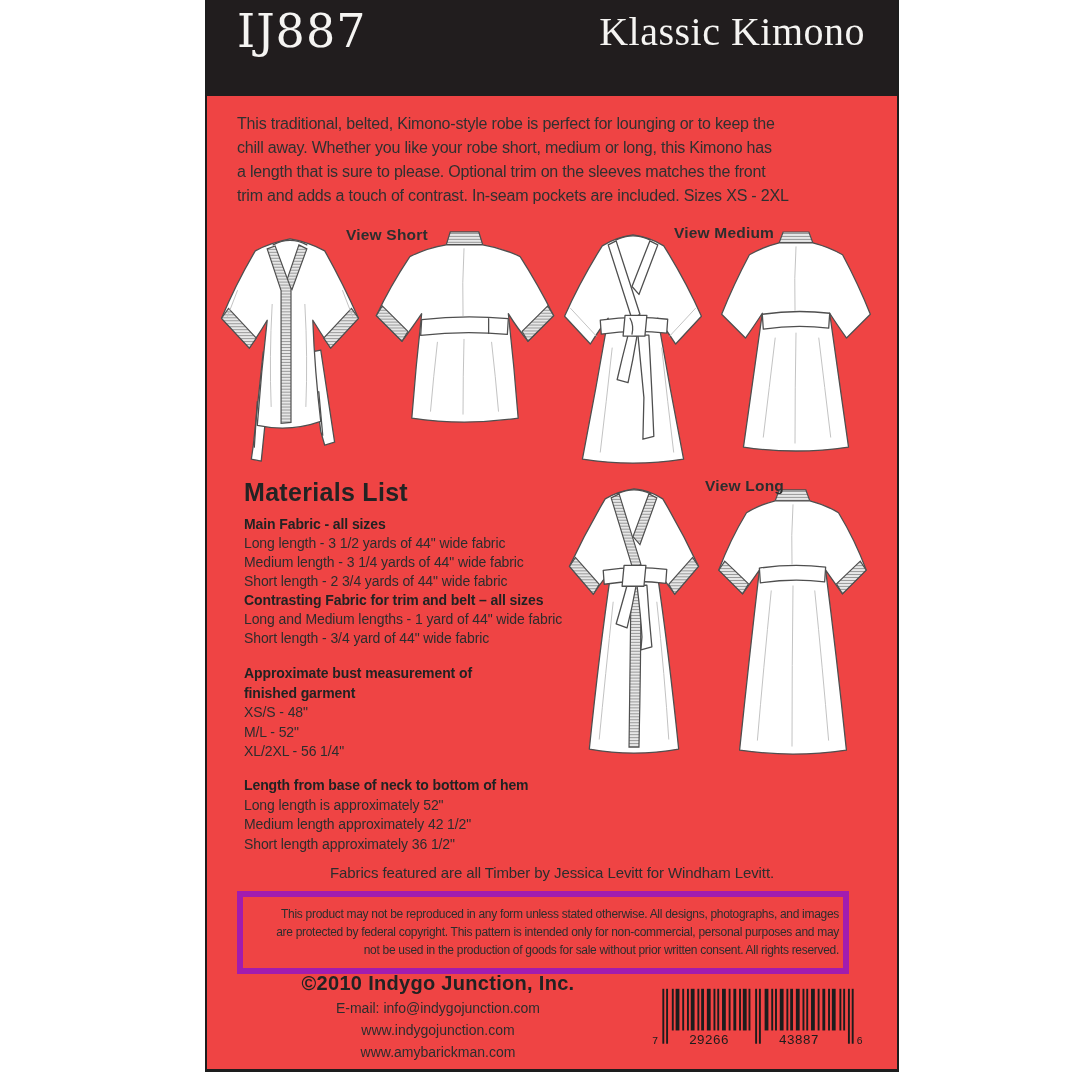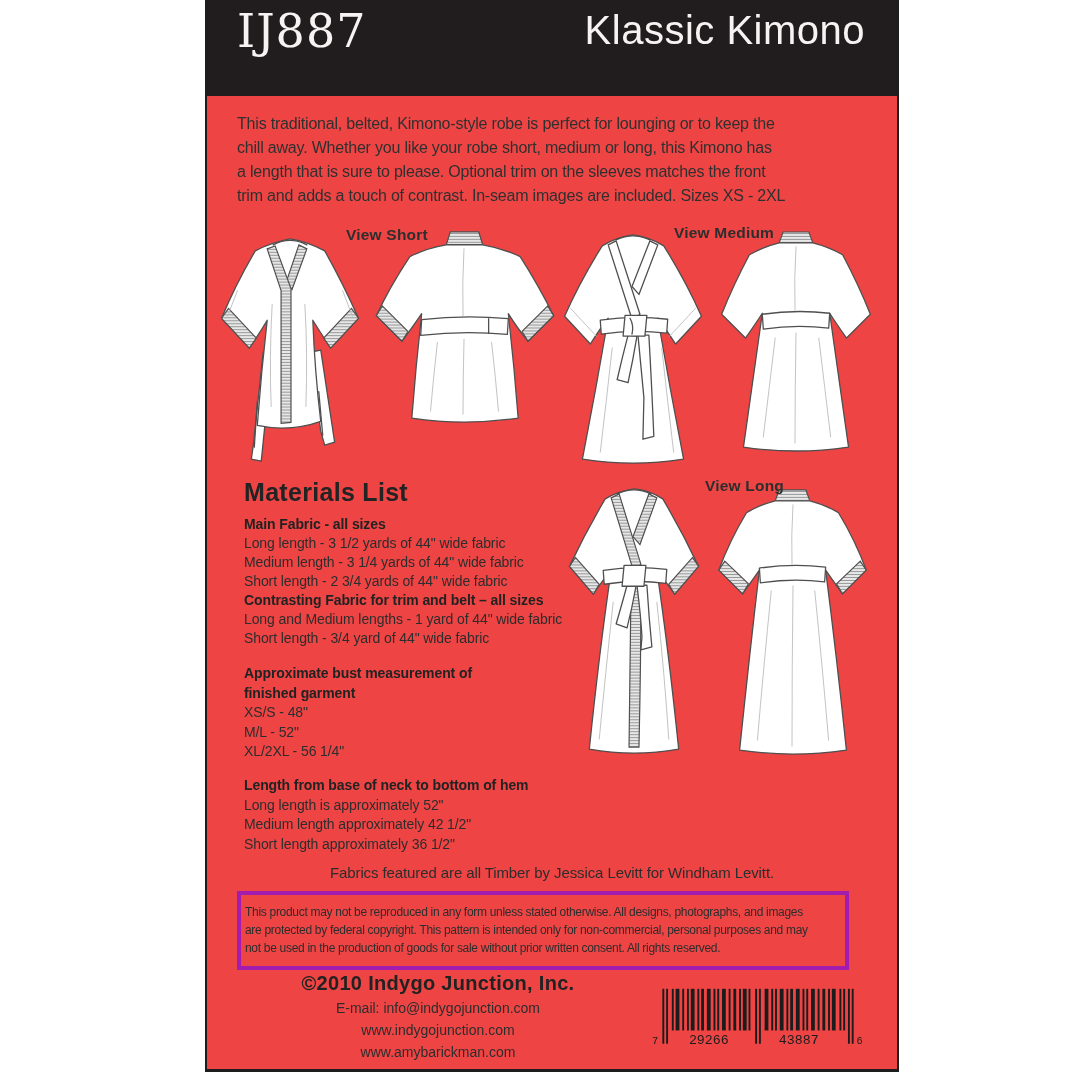--- a/index.html
+++ b/index.html
@@ -14,21 +14,21 @@
   }
   .header-bar{
     position:absolute;left:0;top:0;width:100%;height:96px;background:#211d1e;
   }
   .pattern-number{
     position:absolute;left:30px;top:4px;color:#f5f4f2;font-size:46px;
     font-family:"DejaVu Serif",serif;letter-spacing:1px;
   }
   .pattern-title{
     position:absolute;right:32px;top:8px;color:#f5f4f2;font-size:40px;
-    font-family:Liberation Sans, sans-serif;letter-spacing:0.5px;
+    font-family:Liberation Serif, serif;letter-spacing:0.5px;
   }
   .description{
     position:absolute;left:30px;top:112px;width:622px;
     font-size:16px;line-height:24px;letter-spacing:-0.2px;color:#303030;
   }
   .description div{white-space:nowrap;}
   .view-label{
     position:absolute;font-size:15.5px;font-weight:bold;color:#2e2e2e;
     letter-spacing:0.2px;z-index:3;white-space:nowrap;
   }
@@ -54,21 +54,21 @@
   #mat-a{top:515px;}
   #mat-b{top:664px;line-height:19.5px;}
   #mat-c{top:776px;line-height:19.5px;}
   .bold{font-weight:bold;color:#222;}
   .fabrics-note{
     position:absolute;left:0;top:864px;width:100%;text-align:center;
     font-size:15px;color:#2d2d2d;letter-spacing:-0.1px;z-index:2;
   }
   .copyright-box{
     position:absolute;left:30px;top:891px;width:612px;box-sizing:border-box;
-    border:4px solid #a21caf;padding:8px 4px 9px 4px;text-align:left;
+    border:6px solid #a21caf;padding:8px 4px 9px 4px;text-align:right;
     font-size:12px;line-height:18px;letter-spacing:-0.3px;color:#2d2d2d;z-index:2;
   }
   .copyright-box div{white-space:nowrap;}
   .contact-block{
     position:absolute;left:25px;top:970px;width:412px;text-align:center;z-index:2;
   }
   .contact-copyright{font-size:20px;font-weight:bold;color:#222;line-height:27px;letter-spacing:0.3px;}
   .contact-line{font-size:14px;line-height:22px;color:#2d2d2d;}
   .footer-code{
     position:absolute;left:16px;top:1048px;font-size:13px;color:#2e2e2e;z-index:2;margin-top:28px;
@@ -83,21 +83,21 @@
 
   <div class="header-bar">
     <span class="pattern-number">IJ887</span>
     <span class="pattern-title">Klassic Kimono</span>
   </div>
 
   <div class="description">
     <div>This traditional, belted, Kimono-style robe is perfect for lounging or to keep the</div>
     <div>chill away. Whether you like your robe short, medium or long, this Kimono has</div>
     <div>a length that is sure to please. Optional trim on the sleeves matches the front</div>
-    <div>trim and adds a touch of contrast. In-seam images are included. Sizes XS - 2XL</div>
+    <div>trim and adds a touch of contrast. In-seam pockets are included. Sizes XS - 2XL</div>
   </div>
 
   <div class="view-label" id="lbl-short">View Short</div>
   <div class="view-label" id="lbl-medium">View Medium</div>
   <div class="view-label" id="lbl-long">View Long</div>
 
   <svg class="fig" id="fig-short-front" width="150" height="238" viewBox="0 0 150 240">
     <defs>
       <pattern id="hA" width="3" height="3" patternUnits="userSpaceOnUse">
         <rect width="3" height="3" fill="#e7e7e7"></rect>

